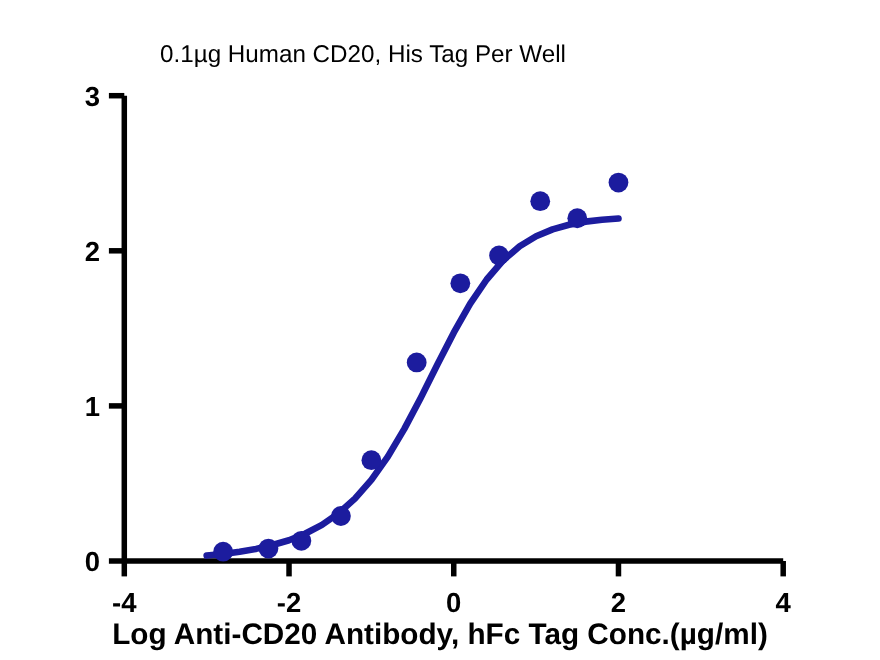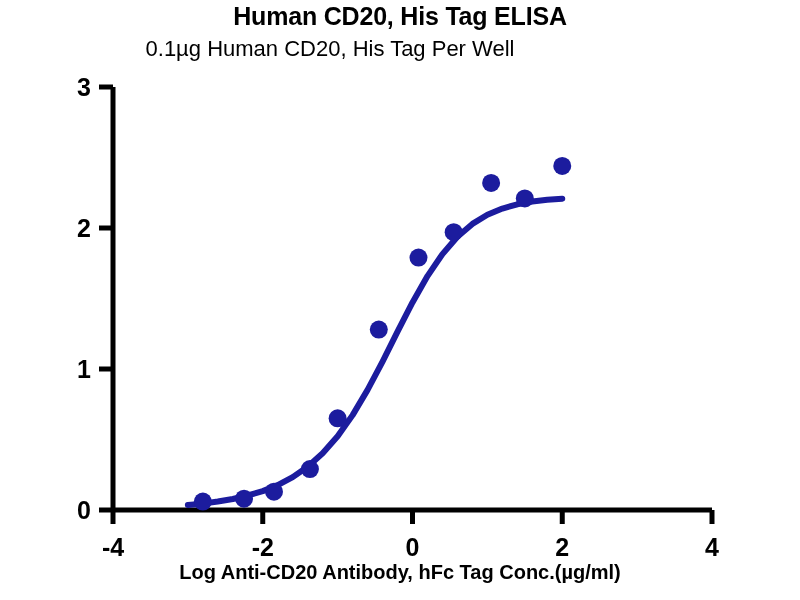--- a/index.html
+++ b/index.html
@@ -42,42 +42,41 @@
     font-weight: normal;
     line-height: 26px;
     white-space: nowrap;
   }
   .xlabel {
     position: absolute;
     left: 0;
     top: 561px;
     width: 800px;
     text-align: center;
-    font-size: 20px;
+    font-size: 27px;
     font-weight: bold;
     white-space: nowrap;
   }
   .plot-svg {
     position: absolute;
     left: 0;
     top: 0;
   }
   .tick-text {
     font-family: "Liberation Sans", sans-serif;
     font-size: 25px;
     font-weight: bold;
     fill: #000000;
   }
 </style>
 </head>
 <body>
 
 <div id="figure">
 
-  <div class="title">Human CD20, His Tag ELISA</div>
   <div class="subtitle">0.1µg Human CD20, His Tag Per Well</div>
 
   <div class="xlabel">Log Anti-CD20 Antibody, hFc Tag Conc.(µg/ml)</div>
 
   <svg class="plot-svg" width="800" height="600">
     <g id="axis-layer">
         <line x1="113" y1="510" x2="712" y2="510" stroke="#000" stroke-width="5"></line>
         <line x1="113" y1="510" x2="113" y2="87" stroke="#000" stroke-width="5"></line>
         <line x1="113" y1="510" x2="113" y2="524" stroke="#000" stroke-width="5"></line>
         <text x="113" y="556" text-anchor="middle" class="tick-text">-4</text>

